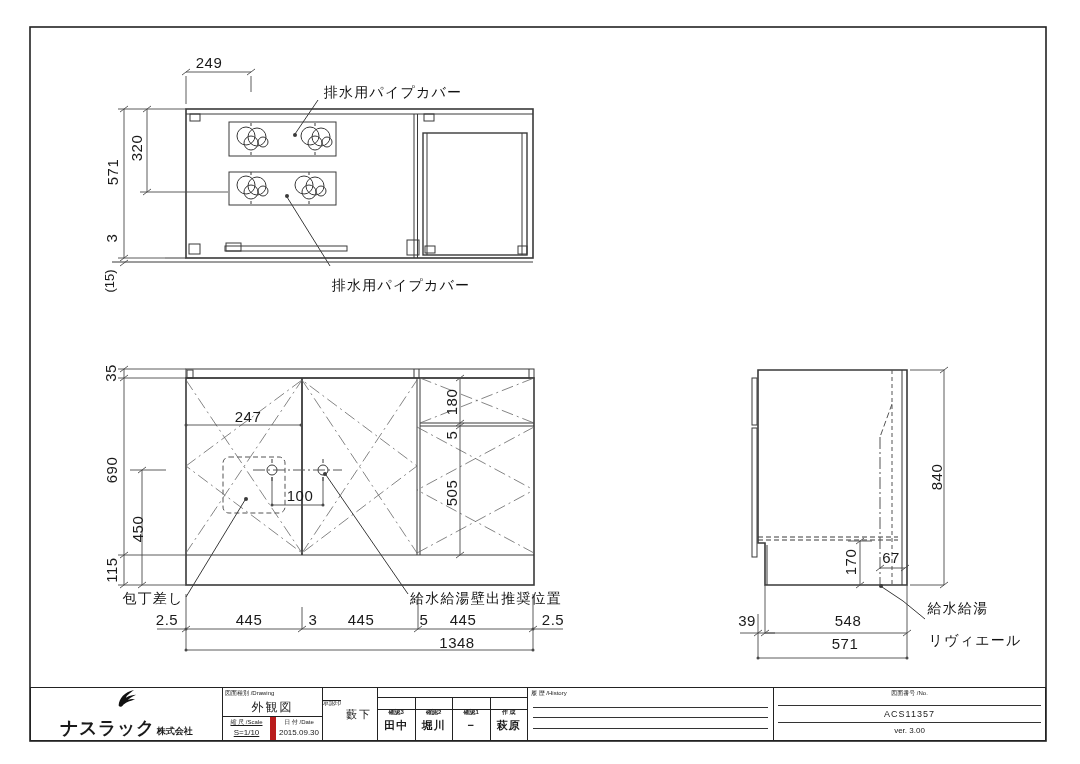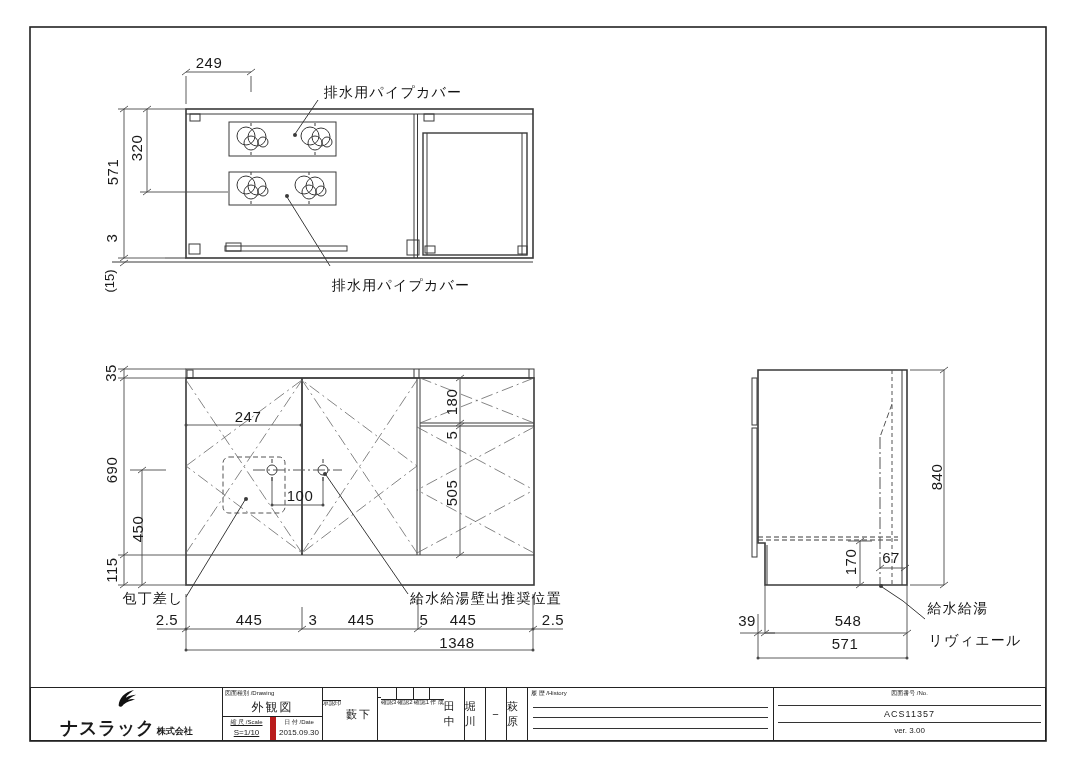--- a/index.html
+++ b/index.html
@@ -33,21 +33,21 @@
   .dtop .tiny{position:absolute;left:2px;top:2px;}
   .dtype{text-align:center;font-size:12px;letter-spacing:2px;margin-top:11px;}
   .dbot{flex:1;display:flex;}
   .dscale{width:53px;border-right:6px solid #b91c1c;box-sizing:border-box;text-align:center;text-decoration:underline;}
   .ddate{flex:1;text-align:center;}
   .dbot .tiny{display:block;margin-top:2px;}
   .dval{font-size:8px;margin-top:3px;}
   .c-approver{width:55px;display:flex;flex-direction:row;}
   .ahead{height:13px;border-bottom:1px solid #222;text-align:center;padding-top:3px;box-sizing:border-box;}
   .aval{flex:1;display:flex;align-items:center;justify-content:center;font-size:11px;letter-spacing:2px;}
-  .c-checkup{width:150px;display:flex;flex-direction:row;}
+  .c-checkup{width:150px;display:flex;flex-direction:column;font-weight:bold;}
   .chead{height:10px;border-bottom:1px solid #222;padding:2px 0 0 3px;box-sizing:border-box;overflow:hidden;}
   .csub{height:11px;border-bottom:1px solid #222;display:flex;}
   .csub>div{flex:1;border-right:1px solid #222;text-align:center;padding-top:2px;box-sizing:border-box;}
   .csub>div:last-child{border-right:none;}
   .cvals{flex:1;display:flex;}
   .cvals>div{flex:1;border-right:1px solid #222;display:flex;align-items:center;justify-content:center;
              font-size:11px;letter-spacing:1px;box-sizing:border-box;}
   .cvals>div:last-child{border-right:none;}
   .c-history{width:246px;}
   .c-history .tiny{position:absolute;left:3px;top:2px;}

